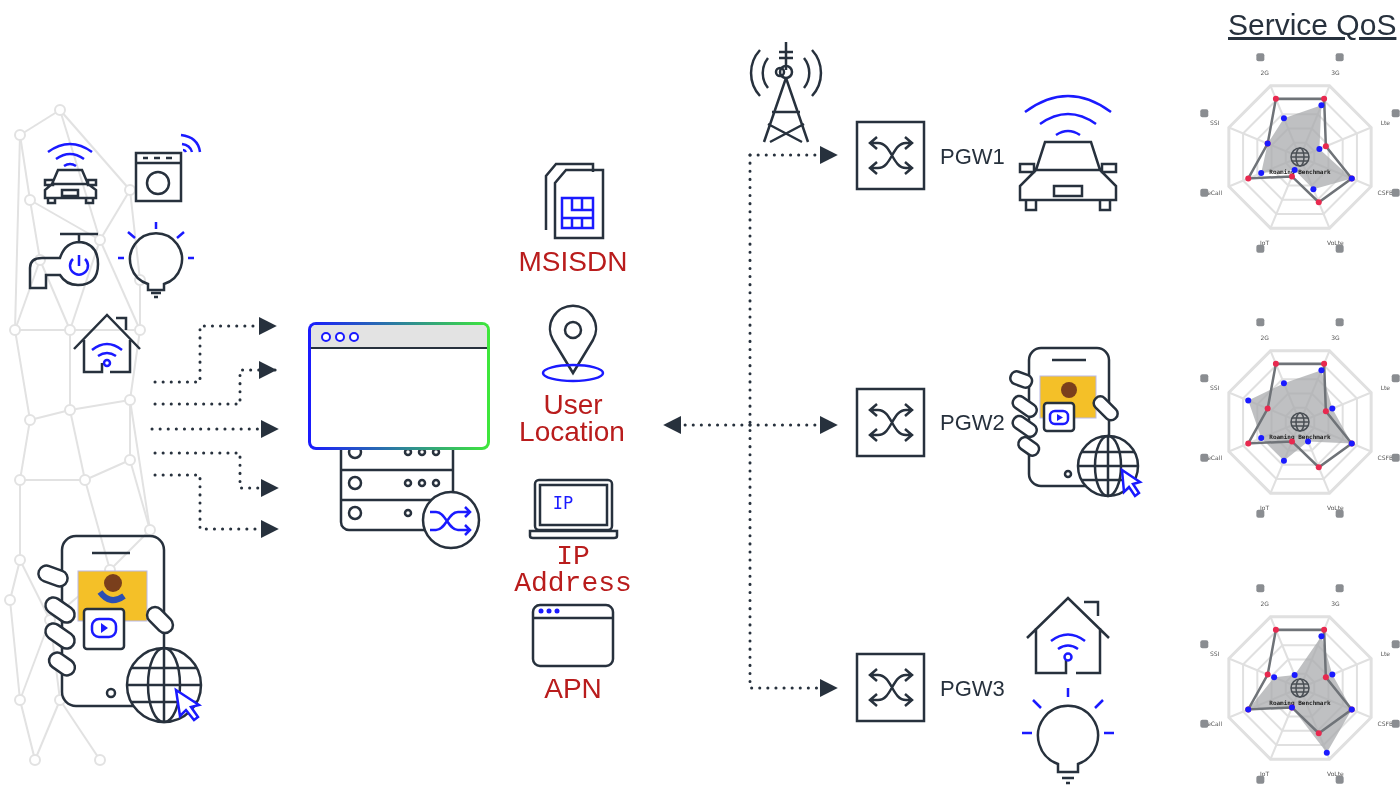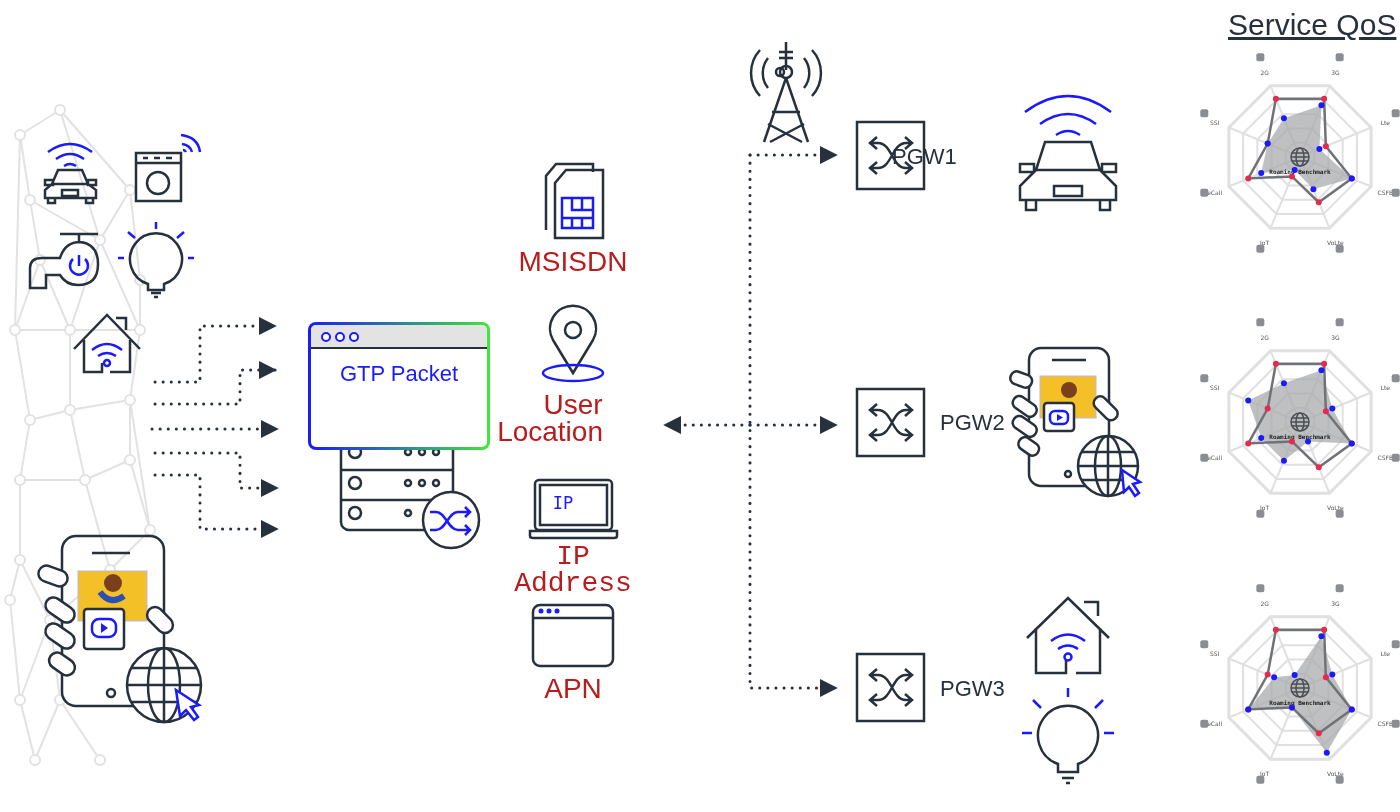--- a/index.html
+++ b/index.html
@@ -423,26 +423,25 @@
 
 <div class="title">Service QoS</div>
 
 <div class="gtp-window">
   <div class="gtp-bar">
     <span class="gtp-dot" style="left:10px"></span>
     <span class="gtp-dot" style="left:24px"></span>
     <span class="gtp-dot" style="left:38px"></span>
   </div>
   <div class="gtp-text">
-    <div>GTP Packet</div>
   </div>
 </div>
 
 <div class="lbl" style="left:513px;top:248px;width:120px;">MSISDN</div>
 <div class="lbl" style="left:513px;top:391px;width:120px;">User</div>
-<div class="lbl" style="left:483px;top:418px;width:120px;text-align:right;">Location</div>
+<div class="lbl" style="left:512px;top:418px;width:120px;">Location</div>
 <div class="abs" style="left:540px;top:493px;width:46px;text-align:center;font-family:'DejaVu Sans Mono',monospace;font-size:17px;color:#1a1aff;">IP</div>
 <div class="lbl" style="left:503px;top:543px;width:140px;font-family:Liberation Mono, monospace;">IP Address</div>
 <div class="lbl" style="left:513px;top:675px;width:120px;">APN</div>
 
-<div class="pgw-lbl" style="left:892px;top:144px;">PGW1</div>
+<div class="pgw-lbl" style="left:940px;top:144px;">PGW1</div>
 <div class="pgw-lbl" style="left:940px;top:410px;">PGW2</div>
 <div class="pgw-lbl" style="left:940px;top:676px;">PGW3</div>
 
 </body></html>

